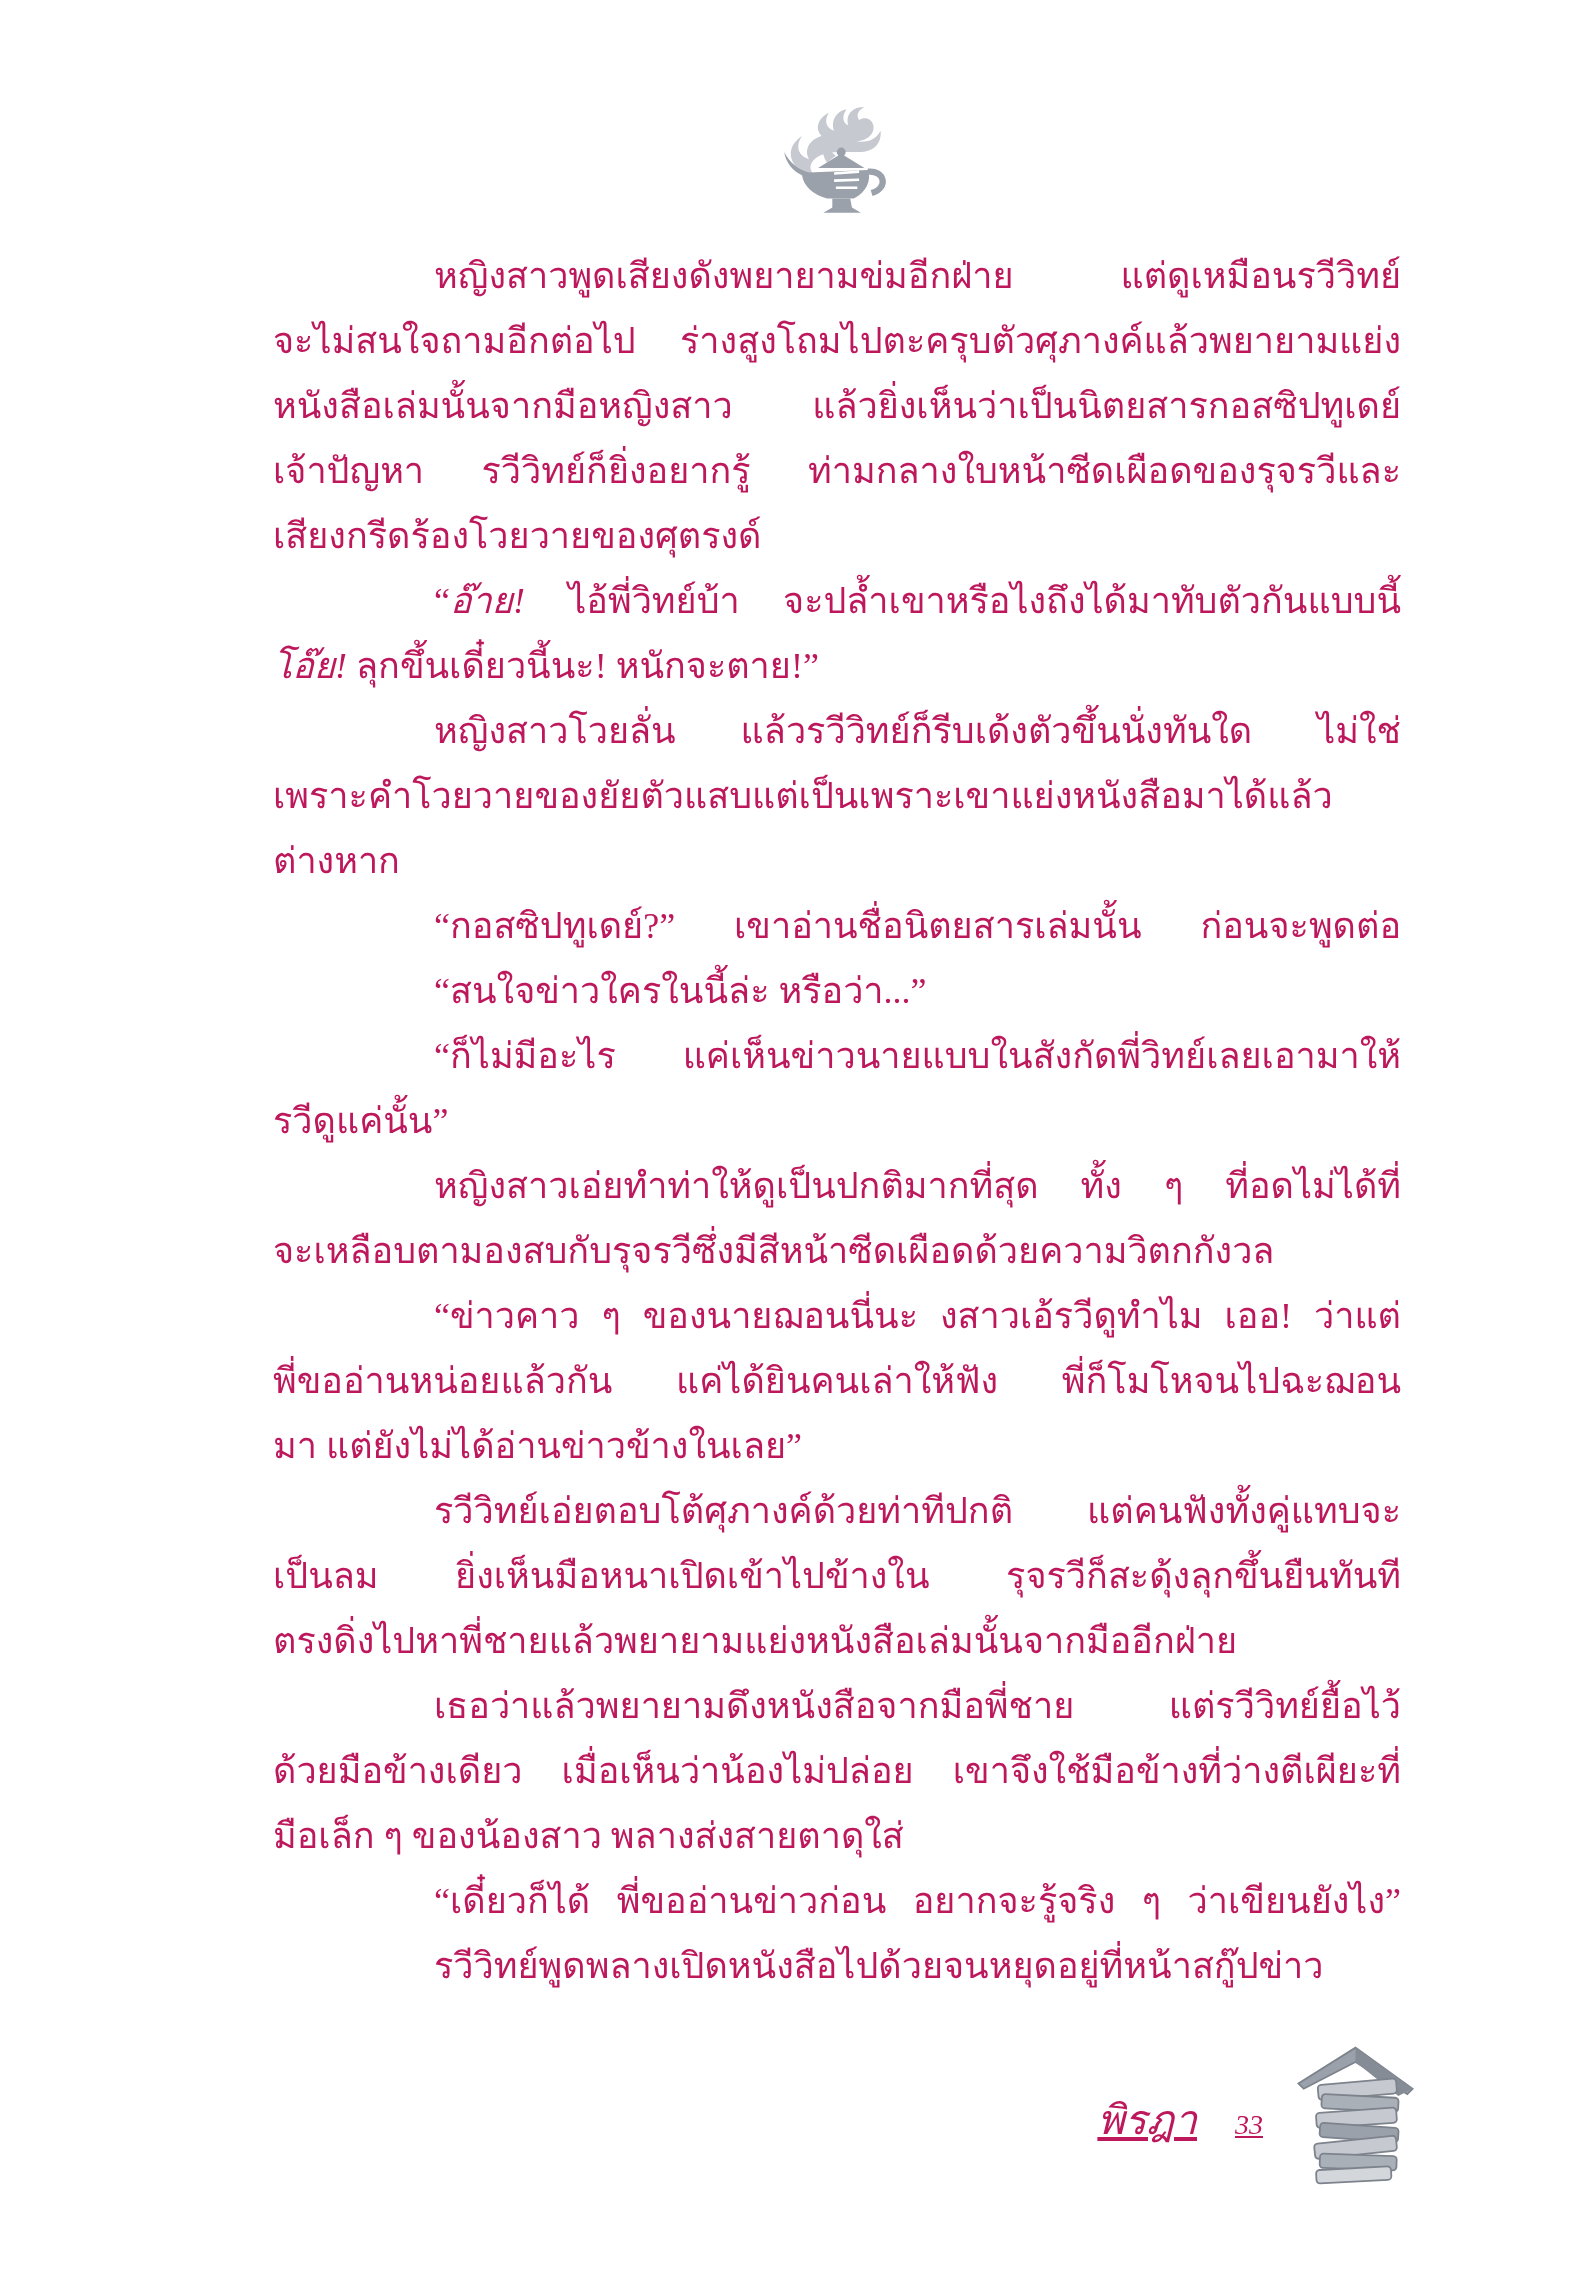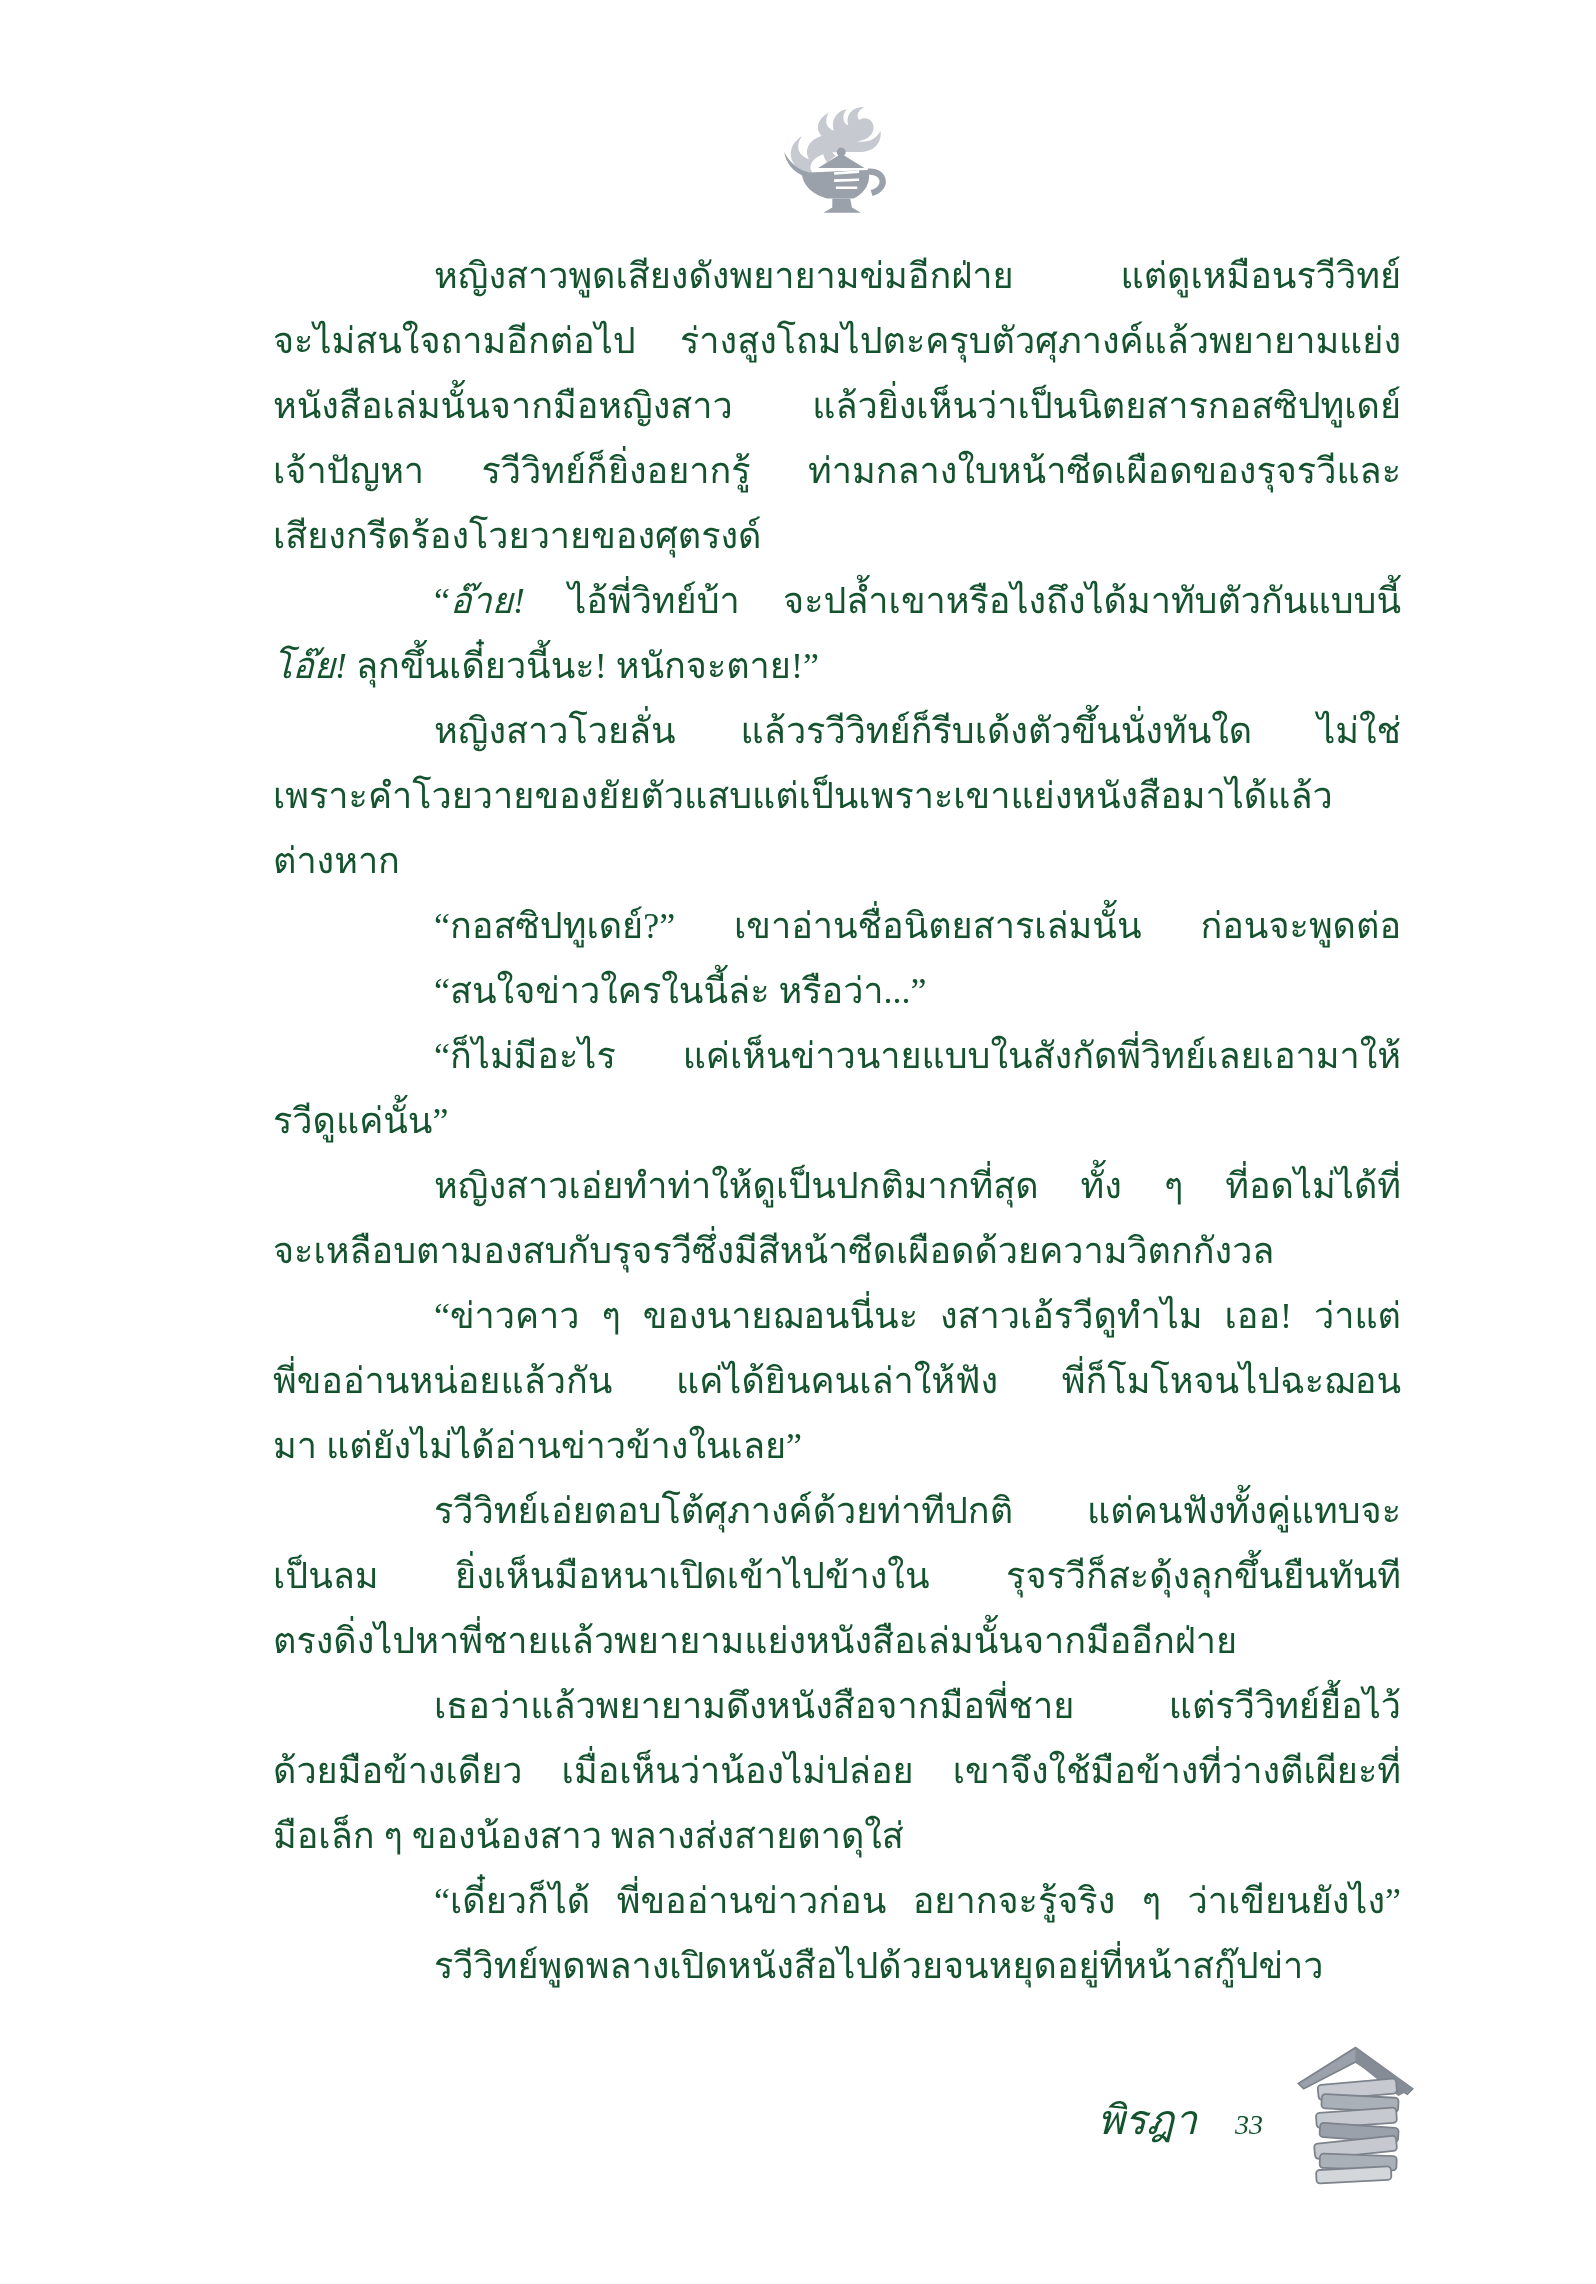--- a/index.html
+++ b/index.html
@@ -7,21 +7,21 @@
     padding: 0;
     background: #ffffff;
   }
   .page {
     position: relative;
     width: 1597px;
     height: 2285px;
     background: #ffffff;
     overflow: hidden;
     font-family: "Liberation Serif", "DejaVu Serif", serif;
-    color: #14532d;
+    color: #be185d;
   }
   .ornament-top {
     position: absolute;
     top: 100px;
     left: 777px;
     width: 116px;
     height: 130px;
   }
   .text-block {
     position: absolute;
@@ -47,20 +47,21 @@
     right: 179px;
     display: flex;
     align-items: flex-end;
     gap: 30px;
   }
   .footer-text {
     display: flex;
     align-items: baseline;
     gap: 38px;
     margin-bottom: 38px;
+    text-decoration: underline;
   }
   .book-title {
     font-size: 41px;
     font-style: italic;
   }
   .page-number {
     font-size: 28px;
     font-style: italic;
   }
   .books-icon-wrap {

